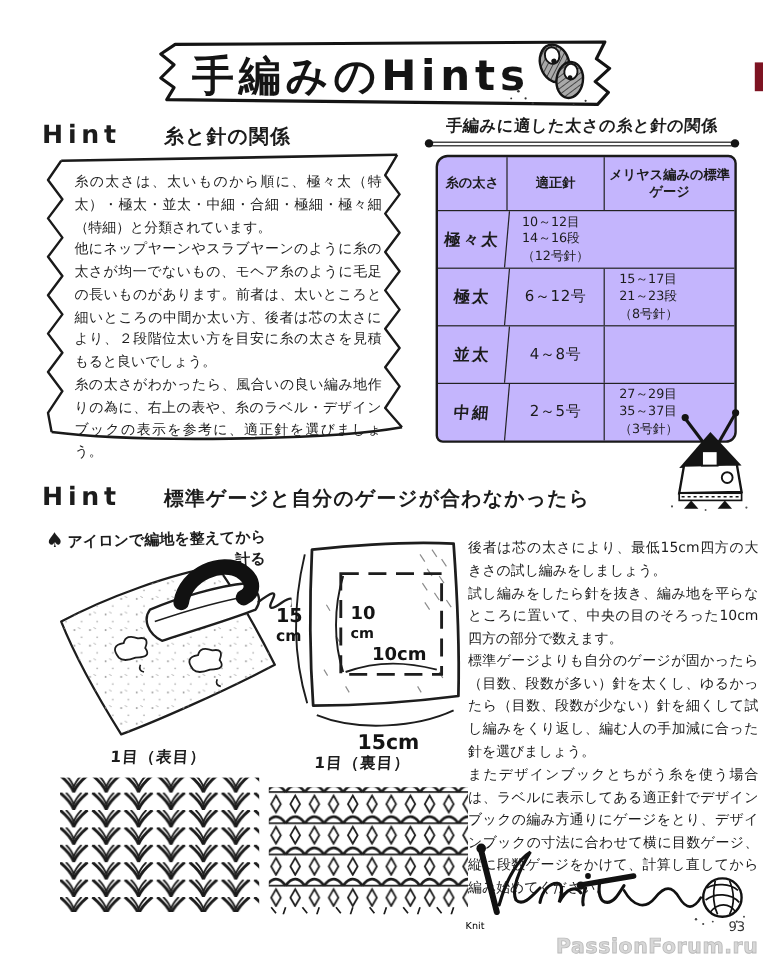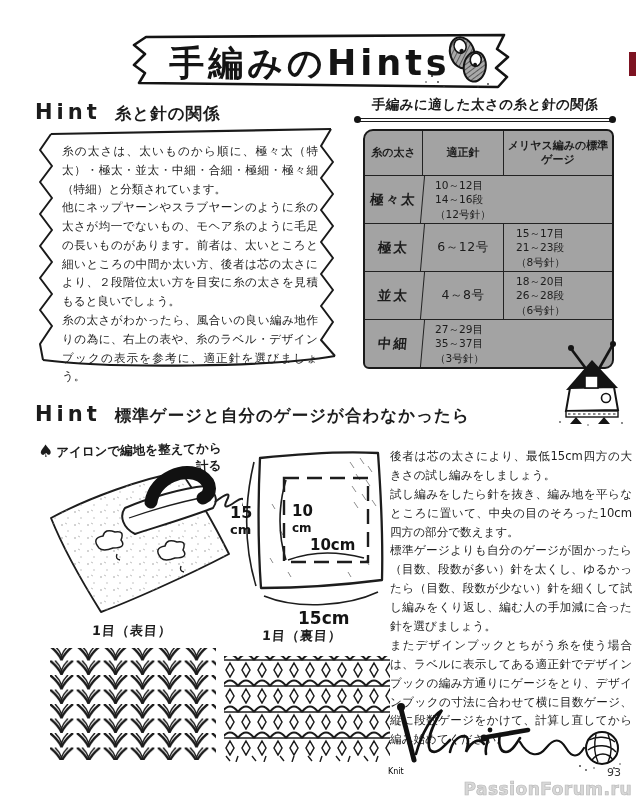--- a/index.html
+++ b/index.html
@@ -7,29 +7,29 @@
     position:relative; width:636px; height:800px; margin:0 auto;
     background:#ffffff; overflow:hidden;
     font-family:"DejaVu Sans", sans-serif; color:#1c1c1c;
   }
   svg{display:block;}
   .abs{position:absolute;}
 
   
   .banner{left:126px; top:28px; width:392px; height:66px;}
   .banner-title{
-    left:160px; top:40px; width:300px; text-align:center;
+    left:160px; top:40px; width:300px; text-align:left;
     font-size:35px; font-weight:700; letter-spacing:4px; color:#141414;
   }
   .red-mark{right:0; top:52px; width:7px; height:24px; background:#7d1322;}
 
   
   .hint-head{display:flex; align-items:baseline; gap:14px;}
   .hint-word{font-size:21px; font-weight:700; letter-spacing:4px;}
-  .hint-title{font-size:16.5px; font-weight:700; letter-spacing:1px;}
+  .hint-title{font-size:16.5px; font-weight:700; letter-spacing:1px;margin-left:22px;}
   .hint1-head{left:35px; top:100px;}
   .hint2-head{left:35px; top:402px;}
 
   
   .zigbox-svg{left:33px; top:126px;}
   .zigbox-text{
     left:62px; top:142px; width:256px;
     font-size:11.6px; line-height:1.62; text-align:justify;
   }
   .zigbox-text p{margin:0;}
@@ -43,21 +43,21 @@
     display:block; text-align:center;
     font-size:13.5px; font-weight:700; letter-spacing:0.5px;
     transform:skewX(-4deg);
   }
   .title-dot{position:absolute; bottom:-5px; width:7px; height:7px; border-radius:50%; background:#141414;}
   .title-dot.left{left:-2px;} .title-dot.right{right:-2px;}
 
   .yarn-table{
     left:363px; top:129px; width:247px;
     border:2.4px solid #1a1a1a; border-radius:10px 7px 9px 6px;
-    background:#a3a3a3;
+    background:#c4b5fd;
   }
   .yt-row{display:flex;}
   .yt-row + .yt-row{border-top:1.8px solid #222;}
   .yt-c1{width:57px;} .yt-c2{width:80px;} .yt-c3{flex:1;}
   .yt-c1,.yt-c2{border-right:1.8px solid #222;}
   .yt-cell{display:flex; flex-direction:column; justify-content:center; align-items:center;}
   .yt-head{height:44px; font-size:11px; font-weight:700; text-align:center; line-height:1.3;}
   .yt-data{height:47px;}
   .yt-thick{font-size:13.5px; font-weight:700; letter-spacing:2px; transform:skewX(-5deg);}
   .yt-needle{font-size:12.5px; letter-spacing:0.5px;}
@@ -168,28 +168,24 @@
       <div class="yt-cell yt-data yt-c2 yt-needle">6～12号</div>
       <div class="yt-cell yt-data yt-c3 yt-gauge">
         <div>15～17目</div>
         <div>21～23段</div>
         <div>（8号針）</div>
       </div>
     </div>
     <div class="yt-row">
       <div class="yt-cell yt-data yt-c1 yt-thick">並太</div>
       <div class="yt-cell yt-data yt-c2 yt-needle">4～8号</div>
-      <div class="yt-cell yt-data yt-c3 yt-gauge">
-        <div>18～20目</div>
-        <div>26～28段</div>
-        <div>（6号針）</div>
-      </div>
     </div>
     <div class="yt-row">
       <div class="yt-cell yt-data yt-c1 yt-thick">中細</div>
+      <div class="yt-cell yt-data yt-c2 yt-needle">2～5号</div>
       <div class="yt-cell yt-data yt-c3 yt-gauge">
         <div>27～29目</div>
         <div>35～37目</div>
         <div>（3号針）</div>
       </div>
     </div>
   </div>
 
   <svg class="abs" style="left:552px; top:334px;" width="80" height="92" viewBox="0 0 80 92">
     <line x1="20" y1="16" x2="38" y2="40" stroke="#141414" stroke-width="2.6"></line>

